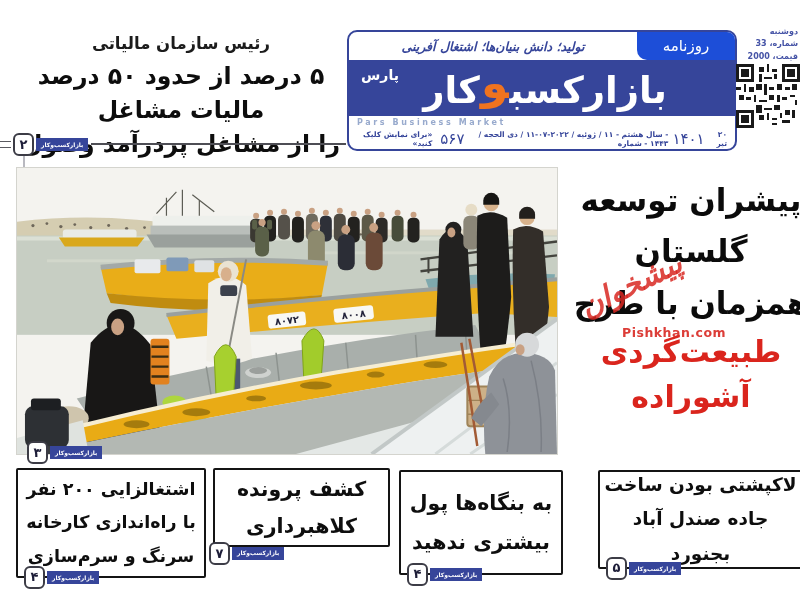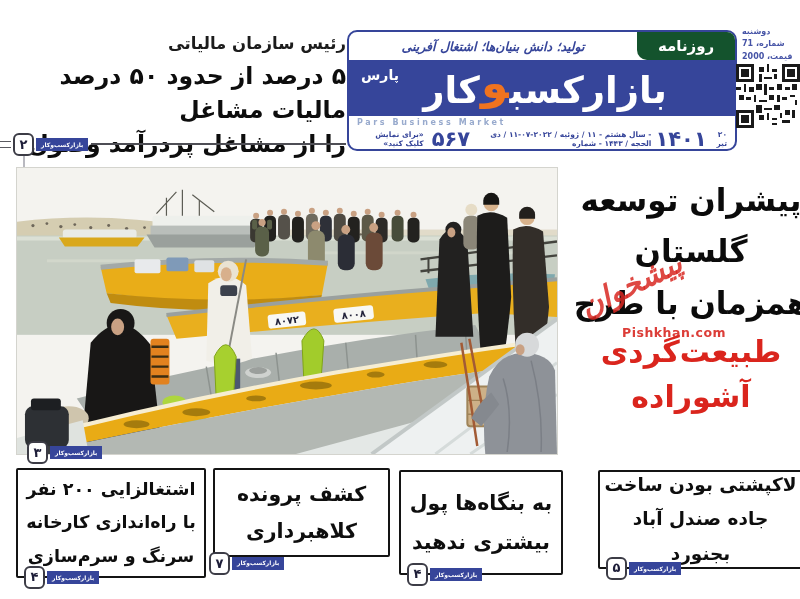--- a/index.html
+++ b/index.html
@@ -11,22 +11,22 @@
   .pre{white-space:pre-line;}
 
   
   .masthead{
     position:absolute;left:347px;top:30px;width:390px;height:121px;
     border:2px solid #36459a;border-radius:10px;overflow:hidden;
     box-sizing:border-box;background:#fff;
   }
   .mh-row1{display:flex;height:28px;}
   .mh-tab{
-    background:#14532d;color:#fff;width:98px;display:flex;align-items:center;
-    justify-content:center;font-size:15px;font-weight:700;
+    background:#1d4ed8;color:#fff;width:98px;display:flex;align-items:center;
+    justify-content:center;font-size:15px;font-weight:400;
     border-radius:0 0 0 10px;
   }
   .mh-tagline{
     flex:1;display:flex;align-items:center;justify-content:center;
     color:#36459a;font-size:12.5px;font-weight:700;font-style:italic;
   }
   .mh-band{
     position:relative;height:56px;background:#36459a;display:flex;
     align-items:center;justify-content:center;
   }
@@ -35,33 +35,33 @@
   .mh-pars{position:absolute;left:12px;top:7px;color:#fff;font-size:14px;font-weight:700;}
   .mh-latin{
     height:13px;display:flex;align-items:center;direction:ltr;text-align:center;
     padding:0 8px;color:#98aacd;font-size:8px;letter-spacing:2.6px;font-weight:700;
   }
   .mh-dateline{
     height:20px;display:flex;align-items:center;gap:4px;padding:0 8px;
     color:#36459a;font-weight:700;
   }
   .dl-sm{font-size:7.5px;}
-  .dl-big{font-size:21px;font-weight:700;}
+  .dl-big{font-size:15px;font-weight:400;}
   .dl-spacer{flex:1;}
   .dl-hint{font-size:7.5px;}
 
   
   .issue-info{
-    position:absolute;left:742px;top:26px;width:56px;text-align:left;
+    position:absolute;left:742px;top:26px;width:56px;text-align:right;
     color:#4553a6;font-size:8px;line-height:1.55;font-weight:700;
   }
   .qr{position:absolute;left:736px;top:61px;width:64px;height:70px;}
 
   
-  .top-story{position:absolute;left:16px;top:34px;width:330px;}
+  .top-story{position:absolute;left:16px;top:34px;width:330px;text-align:center;}
   .ts-kicker{font-size:16.5px;font-weight:700;color:#1c1c1c;margin-bottom:6px;}
   .ts-headline{font-size:23.5px;font-weight:800;color:#0d0d0d;line-height:1.45;}
 
   .top-rule{
     position:absolute;left:0;top:131px;width:346px;height:26px;
     display:flex;align-items:center;direction:ltr;
   }
   .eq-mark{width:11px;height:5px;border-top:1.5px solid #5a5a60;border-bottom:1.5px solid #5a5a60;margin-right:2px;}
   .rule-line{flex:1;border-top:2px solid #4e4e55;margin-left:3px;}
   .tick{position:absolute;left:23px;top:156px;width:2px;height:14px;background:#b9b9c0;}
@@ -104,21 +104,21 @@
 
   
   .story-box{
     position:absolute;border:2.5px solid #141414;border-radius:2px;background:#fff;
     display:flex;align-items:center;justify-content:center;text-align:center;
     box-sizing:border-box;font-weight:800;color:#0e0e0e;
   }
   .story-box .ptag{position:absolute;left:6px;bottom:-13px;}
   .sb0{left:590px;top:470px;width:205px;height:99px;font-size:18.5px;line-height:1.85;margin-left:8px;}
   .sb1{left:399px;top:470px;width:164px;height:105px;font-size:20.5px;line-height:1.9;}
-  .sb2{left:213px;top:468px;width:177px;height:89px;font-size:20.5px;line-height:1.8;}
+  .sb2{left:213px;top:468px;width:177px;height:79px;font-size:20.5px;line-height:1.8;}
   .sb2 .ptag{left:-6px;bottom:-20px;}
   .sb3{left:16px;top:468px;width:190px;height:110px;font-size:17.5px;line-height:1.9;}
 </style>
 </head>
 <body>
 
 <div class="page">
 
   <div class="masthead">
     <div class="mh-row1">
@@ -135,21 +135,21 @@
       <span class="dl-big">۱۴۰۱</span>
       <span class="dl-sm">- سال هشتم - ۱۱ / ژوئیه / ۲۰۲۲-۰۷-۱۱ / ذی الحجه / ۱۴۴۳ - شماره</span>
       <span class="dl-big">۵۶۷</span>
       <span class="dl-spacer"></span>
       <span class="dl-hint">«برای نمایش کلیک کنید»</span>
     </div>
   </div>
 
   <div class="issue-info">
     <div>دوشنبه</div>
-    <div>شماره، 71</div>
+    <div>شماره، 33</div>
     <div>قیمت، 2000</div>
     <div>صفحات، ۸</div>
   </div>
 
   <svg class="qr" viewBox="0 0 25 25" shape-rendering="crispEdges">
     <rect width="25" height="25" fill="#ffffff"></rect>
     <g fill="#1a1a1a">
       <rect x="0" y="0" width="7" height="7"></rect>
         <rect x="18" y="0" width="7" height="7"></rect>
         <rect x="0" y="18" width="7" height="7"></rect>

